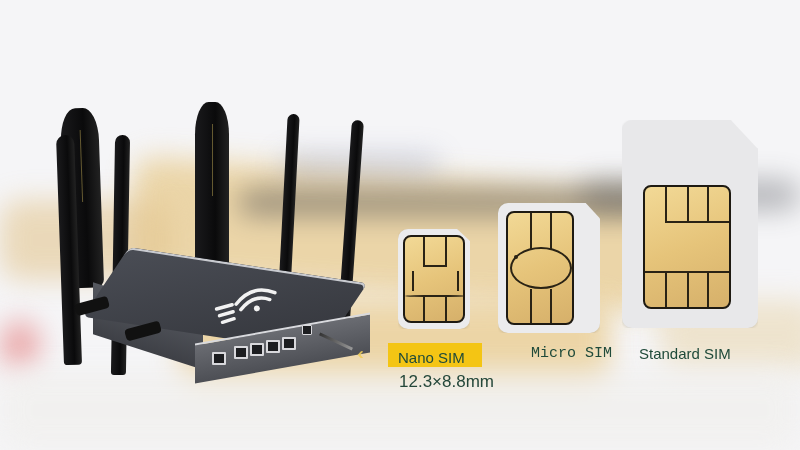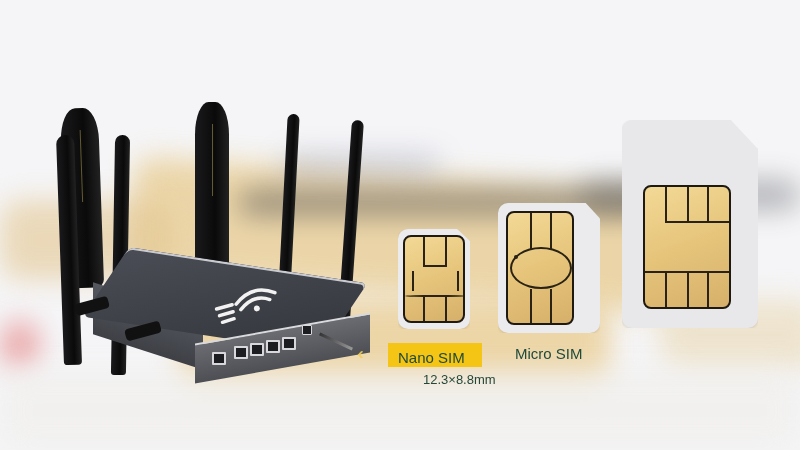--- a/index.html
+++ b/index.html
@@ -65,23 +65,23 @@
   }
   .line { position:absolute; background:#2a2315; }
 
   
   .label { position:absolute; font-size:15px; color:#1f4a3a; }
   .nano-badge {
     position:absolute; left:388px; top:343px; width:94px; height:24px;
     background:#f4c514;
   }
   .nano-text { left:398px; top:349px; color:#1f4a3a; }
-  .micro-text { left:515px; top:345px; }
+  .micro-text { left:531px; top:345px;font-family:Liberation Mono, monospace; }
   .std-text { left:639px; top:345px; }
-  .dims { position:absolute; left:399px; top:372px; font-size:13px; color:#24473a;margin-left:24px; }
+  .dims { position:absolute; left:399px; top:372px; font-size:17px; color:#24473a; }
   .chevrons { position:absolute; left:358px; top:344px; font-size:17px; color:#f1cf5a; letter-spacing:-6px; opacity:.85; }
   .cable { position:absolute; left:318px; top:340px; width:36px; height:3px; background:linear-gradient(90deg,#333,#999); transform:rotate(25deg); }
 </style>
 </head>
 <body>
 
 <div class="scene">
 
   <div class="blur b1"></div>
   <div class="blur b2"></div>
@@ -164,14 +164,15 @@
       <div class="line" style="left:20px;top:84px;width:2px;height:40px;"></div>
       <div class="line" style="left:42px;top:84px;width:2px;height:40px;"></div>
       <div class="line" style="left:62px;top:84px;width:2px;height:40px;"></div>
     </div>
   </div>
 
   <div class="chevrons">‹‹‹</div>
   <div class="nano-badge"></div>
   <div class="label nano-text">Nano SIM</div>
   <div class="label micro-text">Micro SIM</div>
+  <div class="label std-text">Standard SIM</div>
   <div class="dims">12.3×8.8mm</div>
 </div>
 
 </body></html>

